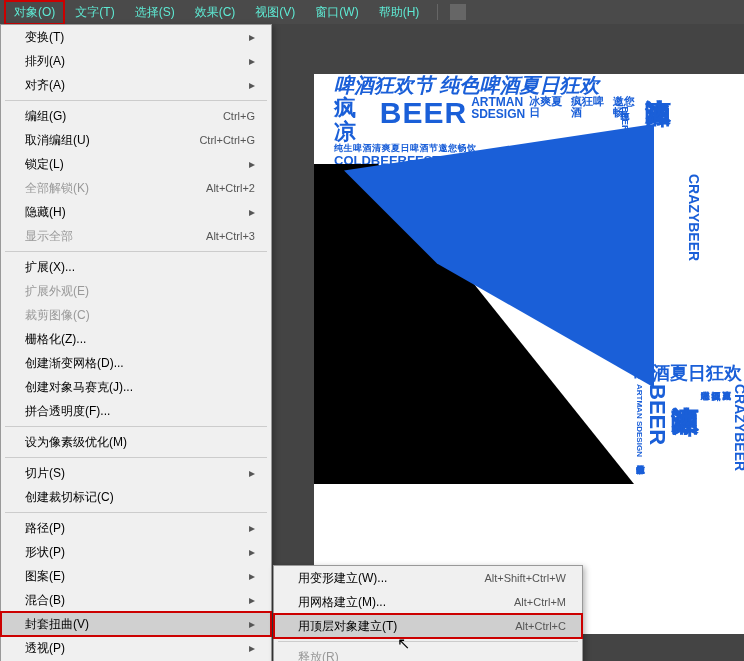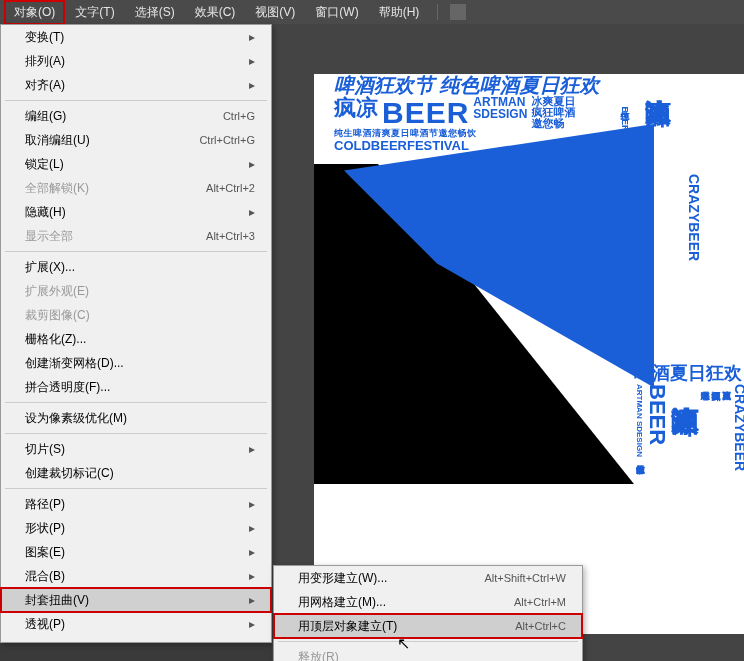--- a/index.html
+++ b/index.html
@@ -11,21 +11,21 @@
       height: 661px;
       overflow: hidden;
       position: relative;
     }
     .menubar {
       background: #4a4a4a;
       height: 24px;
       display: flex;
       align-items: center;
       padding: 0 4px;
-      color: #e5e5e5;
+      color: #5eead4;
     }
     .menubar-item {
       padding: 12px 10px;
       cursor: default;
     }
     .menubar-item.highlighted {
       border: 2px solid #c00;
       padding: 2px 8px;
     }
     .menubar-divider {
@@ -173,21 +173,21 @@
   <div class="artboard">
     <div class="typo-block typo-top">
       <div style="font-style:italic"><span>啤酒狂欢节 纯色啤酒夏日狂欢</span></div>
       <div style="display:flex;gap:4px;">
         <span style="font-size:22px">疯凉</span>
         <span class="big">BEER</span>
         <span style="display:flex;flex-direction:column;font-size:12px;line-height:1">
           <span>ARTMAN</span>
           <span>SDESIGN</span>
         </span>
-        <span style="display:flex;flex-direction:column;font-size:11px;line-height:1">
+        <span style="display:flex;flex-direction:row;font-size:11px;line-height:1">
           <span>冰爽夏日</span>
           <span>疯狂啤酒</span>
           <span>邀您畅</span>
         </span>
       </div>
       <div class="sm">纯生啤酒清爽夏日啤酒节邀您畅饮</div>
       <div class="med">COLDBEERFESTIVAL</div>
     </div>
     <div class="black-shape"></div>
     <div class="blue-shape"></div>
@@ -276,20 +276,23 @@
     <div class="dropdown-item disabled">
       <span>裁剪图像(C)</span>
     </div>
     <div class="dropdown-item">
       <span>栅格化(Z)...</span>
     </div>
     <div class="dropdown-item">
       <span>创建渐变网格(D)...</span>
     </div>
     <div class="dropdown-item">
+      <span>创建对象马赛克(J)...</span>
+    </div>
+    <div class="dropdown-item">
       <span>拼合透明度(F)...</span>
     </div>
     <div class="dropdown-separator"></div>
     <div class="dropdown-item">
       <span>设为像素级优化(M)</span>
     </div>
     <div class="dropdown-separator"></div>
     <div class="dropdown-item">
       <span>切片(S)</span>
       <span class="arrow">▸</span>

